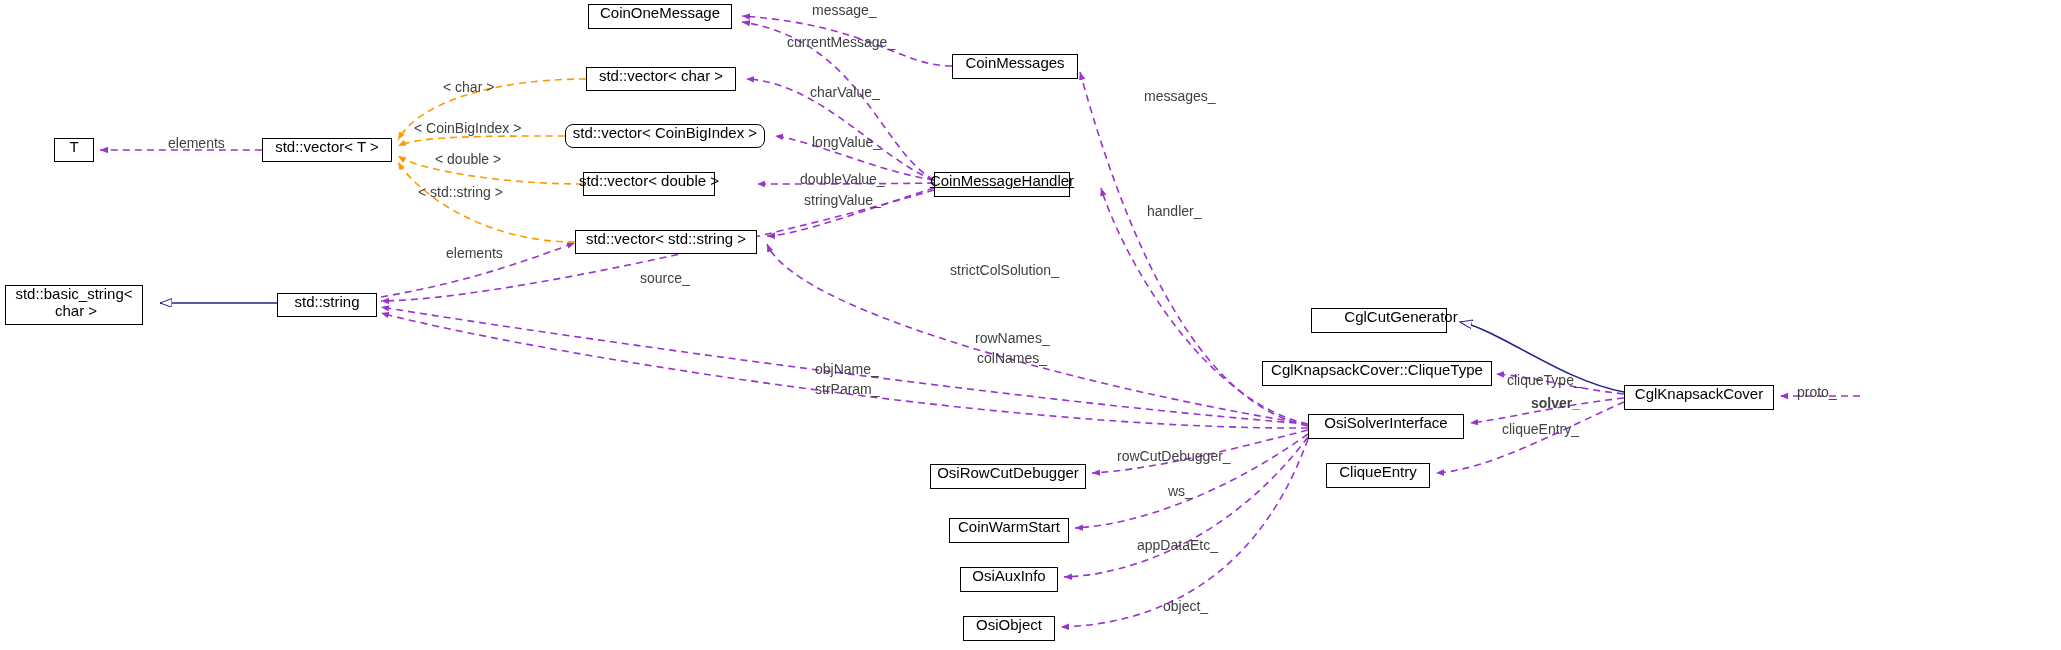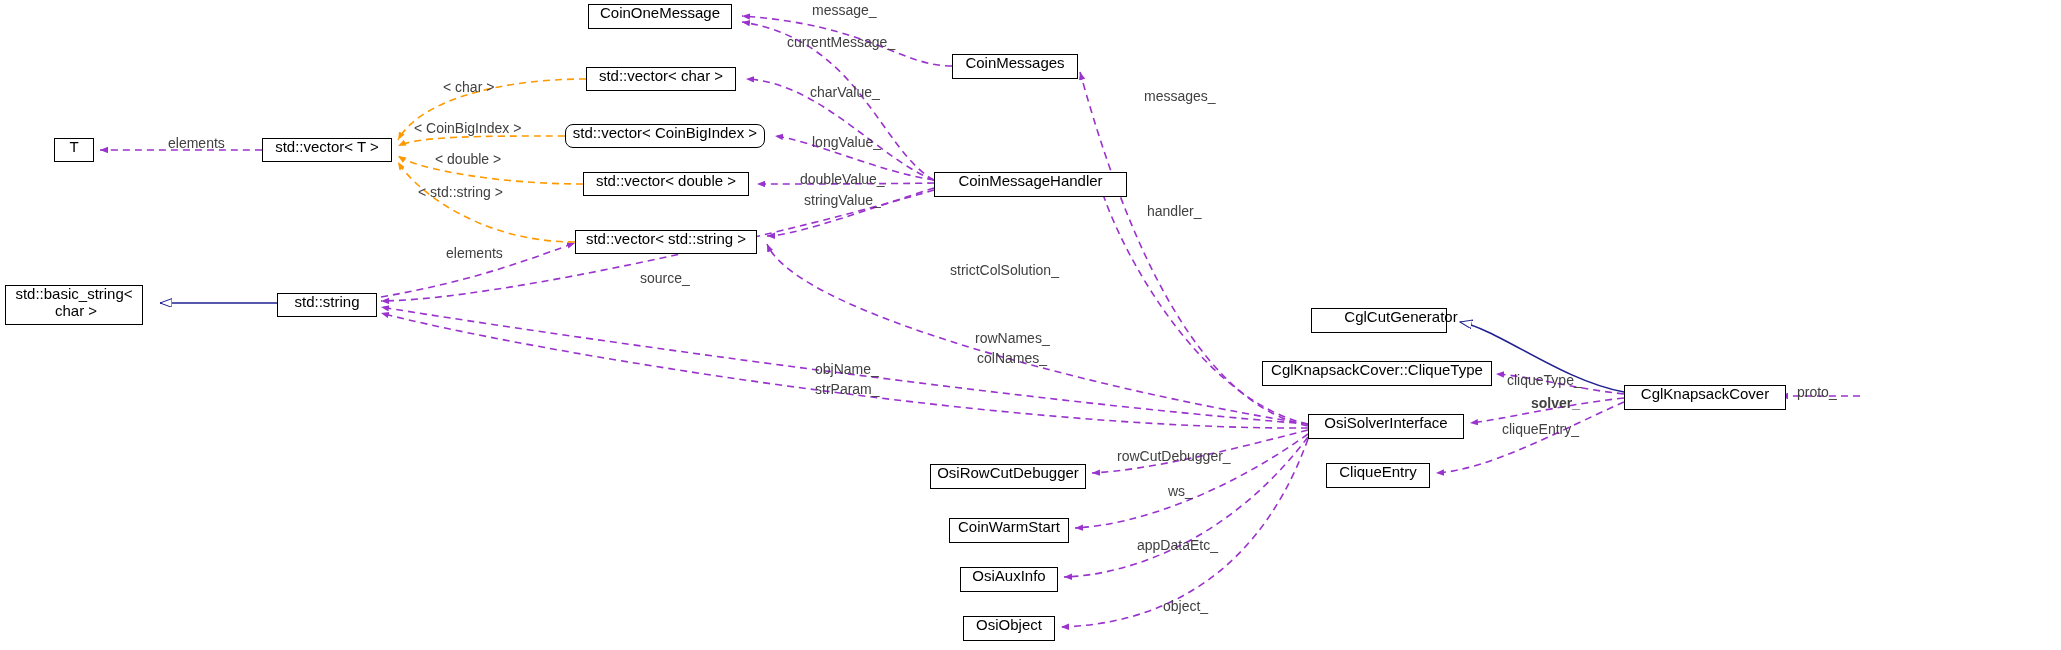--- a/index.html
+++ b/index.html
@@ -133,29 +133,29 @@
       <path d="M1624,392 C1560,380 1500,330 1460,322" marker-end="url(#arrow-navy)"></path>
     </g>
   </svg>
 
   <div class="node" style="left:54px;top:138px;width:40px;height:24px;"><span>T</span></div>
   <div class="node" style="left:262px;top:138px;width:130px;height:24px;"><span>std::vector&lt; T &gt;</span></div>
   <div class="node" style="left:586px;top:67px;width:150px;height:24px;"><span>std::vector&lt; char &gt;</span></div>
   <div class="node" style="left:588px;top:4px;width:144px;height:25px;"><span>CoinOneMessage</span></div>
   <div class="node" style="left:952px;top:54px;width:126px;height:25px;"><span>CoinMessages</span></div>
   <div class="node" style="left:565px;top:124px;width:200px;height:24px;border-radius:8px;"><span>std::vector&lt; CoinBigIndex &gt;</span></div>
-  <div class="node" style="left:583px;top:172px;width:166px;height:24px;"><span>std::vector&lt; double &gt;</span></div>
-  <div class="node" style="left:934px;top:172px;width:193px;height:25px;"><span>CoinMessageHandler</span></div>
+  <div class="node" style="left:583px;top:172px;width:132px;height:24px;"><span>std::vector&lt; double &gt;</span></div>
+  <div class="node" style="left:934px;top:172px;width:136px;height:25px;text-decoration:underline;"><span>CoinMessageHandler</span></div>
   <div class="node" style="left:575px;top:230px;width:182px;height:24px;"><span>std::vector&lt; std::string &gt;</span></div>
   <div class="node" style="left:5px;top:285px;width:138px;height:40px;"><span>std::basic_string&lt;
  char &gt;</span></div>
   <div class="node" style="left:277px;top:293px;width:100px;height:24px;"><span>std::string</span></div>
   <div class="node" style="left:1311px;top:308px;width:136px;height:25px;padding-left:48px;"><span>CglCutGenerator</span></div>
   <div class="node" style="left:1262px;top:361px;width:230px;height:25px;"><span>CglKnapsackCover::CliqueType</span></div>
-  <div class="node" style="left:1624px;top:385px;width:162px;height:25px;"><span>CglKnapsackCover</span></div>
+  <div class="node" style="left:1624px;top:385px;width:150px;height:25px;"><span>CglKnapsackCover</span></div>
   <div class="node" style="left:1308px;top:414px;width:156px;height:25px;"><span>OsiSolverInterface</span></div>
   <div class="node" style="left:1326px;top:463px;width:104px;height:25px;"><span>CliqueEntry</span></div>
   <div class="node" style="left:930px;top:464px;width:156px;height:25px;"><span>OsiRowCutDebugger</span></div>
   <div class="node" style="left:949px;top:518px;width:120px;height:25px;"><span>CoinWarmStart</span></div>
   <div class="node" style="left:960px;top:567px;width:98px;height:25px;"><span>OsiAuxInfo</span></div>
   <div class="node" style="left:963px;top:616px;width:92px;height:25px;"><span>OsiObject</span></div>
 
   <div class="edge-label" style="left:812px;top:2px;">message_</div>
   <div class="edge-label" style="left:787px;top:34px;">currentMessage_</div>
   <div class="edge-label" style="left:810px;top:84px;">charValue_</div>

